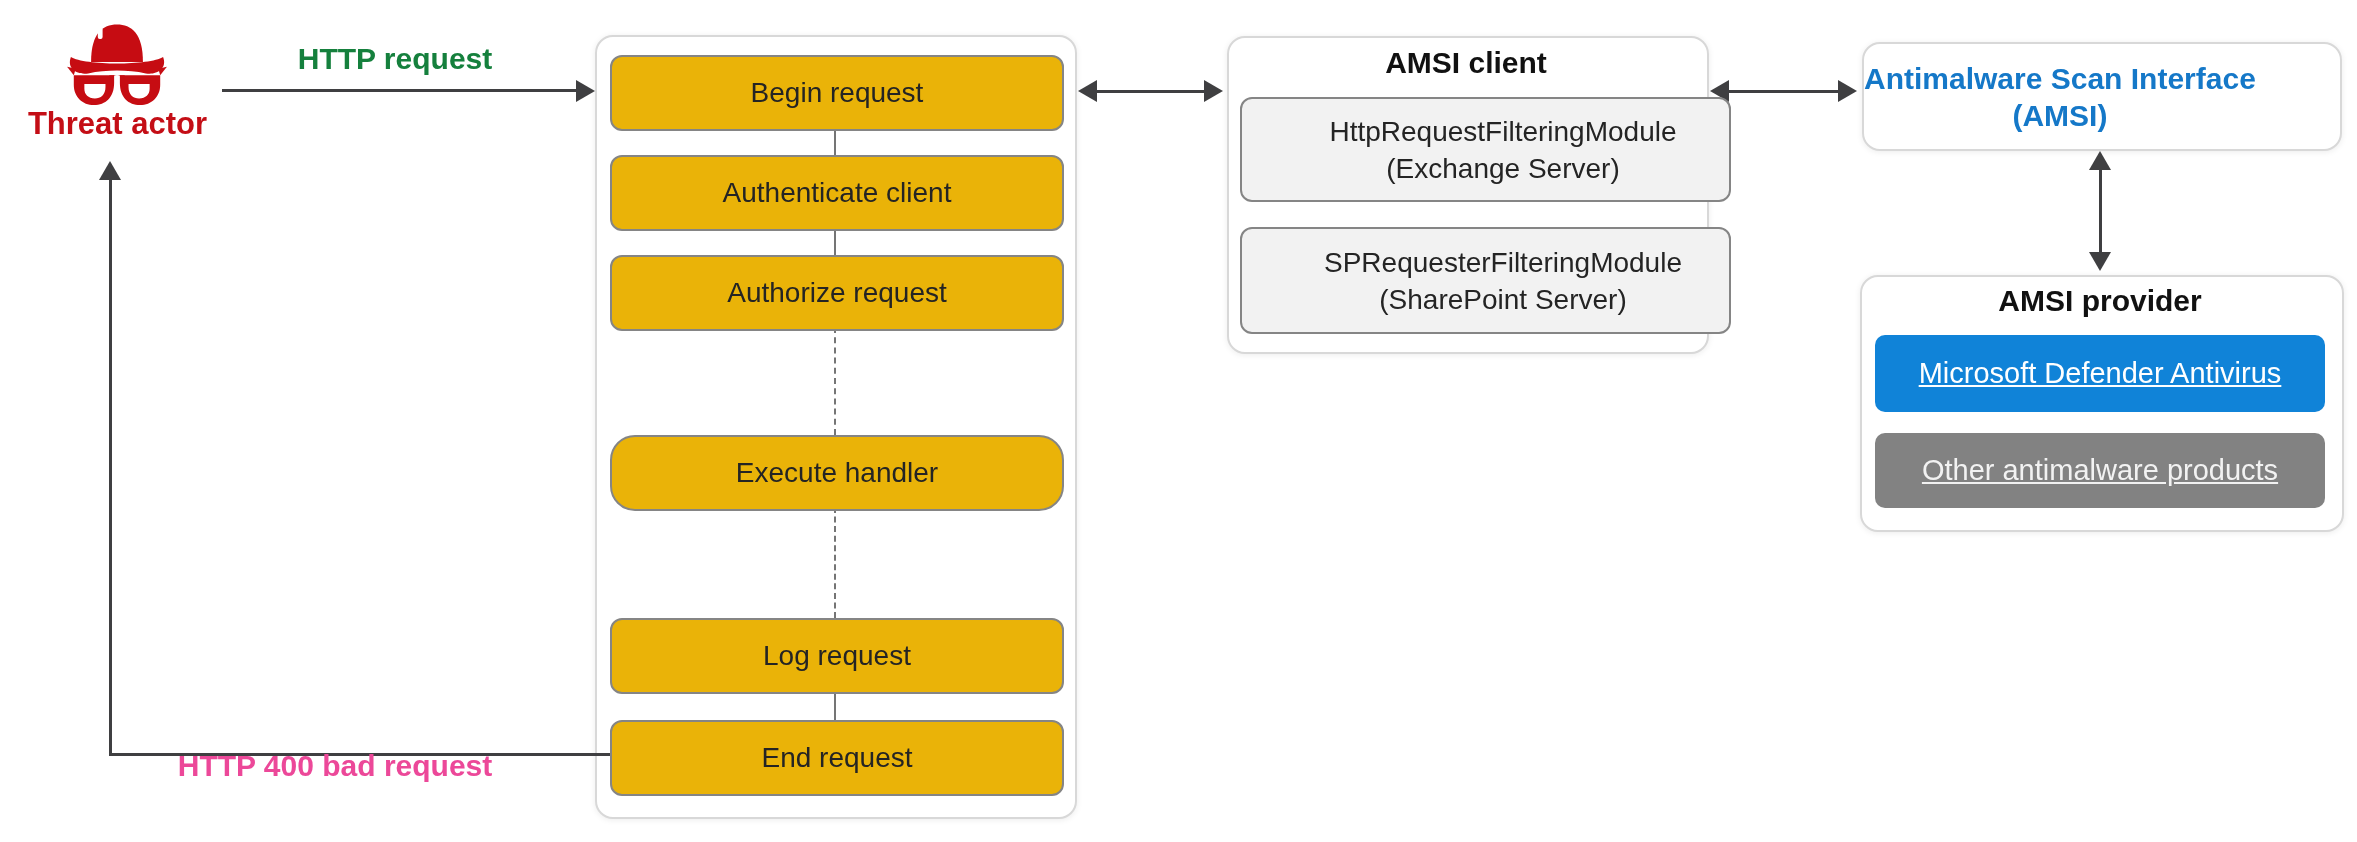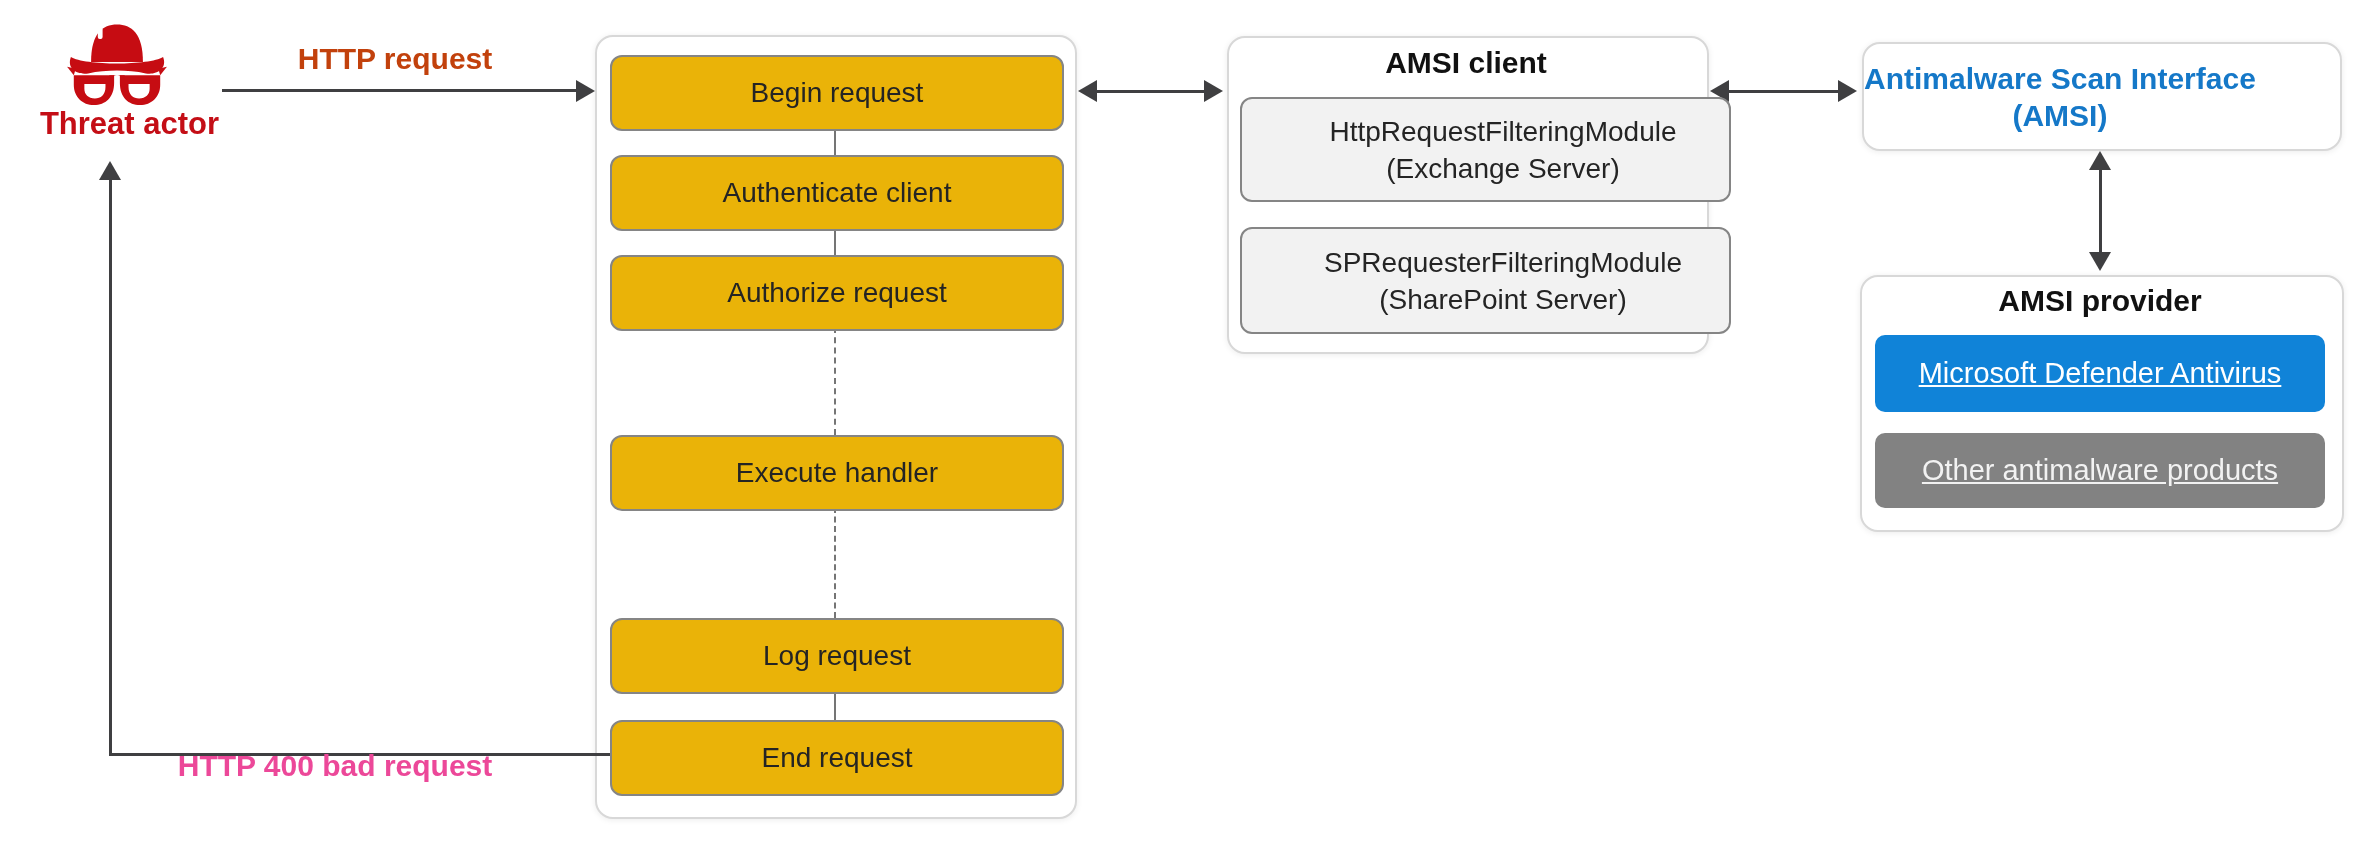--- a/index.html
+++ b/index.html
@@ -18,21 +18,21 @@
 
   .container-title{position:absolute;text-align:center;font-size:30px;font-weight:700;color:#111;z-index:6;}
   .amsi-client-title{left:1227px;top:46px;width:478px;}
   .amsi-provider-title{left:1860px;top:284px;width:480px;}
 
   
   .stage{position:absolute;left:610px;width:450px;height:72px;background:#eab308;
          border:2px solid #858585;border-radius:12px;display:flex;align-items:center;
          justify-content:center;font-size:28px;color:#242424;z-index:10;}
   .stage.s1{top:55px;} .stage.s2{top:155px;} .stage.s3{top:255px;}
-  .stage.s4{top:435px;} .stage.s5{top:618px;} .stage.s6{top:720px;}
+  .stage.s4{top:435px;border-radius:25px;} .stage.s5{top:618px;} .stage.s6{top:720px;}
 
   .module{position:absolute;left:1240px;width:452px;background:#f2f2f2;border:2px solid #858585;
           border-radius:12px;display:flex;align-items:center;justify-content:center;text-align:center;
           font-size:28px;line-height:37px;color:#242424;white-space:pre-line;z-index:10;padding-left:35px;}
   .module.m1{top:97px;height:101px;}
   .module.m2{top:227px;height:103px;}
 
   .amsi-interface-label{font-size:30px;font-weight:700;line-height:37px;text-align:center;
           color:#1578c8;white-space:pre-line;}
 
@@ -52,25 +52,25 @@
   .hline{position:absolute;height:3px;background:#3f3f41;z-index:5;}
   .vline{position:absolute;width:3px;background:#3f3f41;z-index:5;}
   .head{position:absolute;width:0;height:0;z-index:5;}
   .head.right{border-left:19px solid #3f3f41;border-top:11px solid transparent;border-bottom:11px solid transparent;}
   .head.left{border-right:19px solid #3f3f41;border-top:11px solid transparent;border-bottom:11px solid transparent;}
   .head.up{border-bottom:19px solid #3f3f41;border-left:11px solid transparent;border-right:11px solid transparent;}
   .head.down{border-top:19px solid #3f3f41;border-left:11px solid transparent;border-right:11px solid transparent;}
 
   
   .http-request-label{position:absolute;left:245px;top:42px;width:300px;text-align:center;
-        font-size:30px;font-weight:700;color:#c2410c;z-index:6;}
+        font-size:30px;font-weight:700;color:#15803d;z-index:6;}
   .http400-label{position:absolute;left:170px;top:749px;width:330px;text-align:center;
         font-size:30px;font-weight:700;color:#ec4899;z-index:6;}
   .threat-label{position:absolute;left:20px;top:106px;width:195px;text-align:center;
-        font-size:31px;font-weight:700;color:#c40e16;z-index:6;margin-left:12px;}
+        font-size:31px;font-weight:700;color:#c40e16;z-index:6;}
   .threat-icon{position:absolute;left:58px;top:12px;width:118px;height:96px;z-index:6;}
 </style>
 </head>
 <body>
 
 <div class="canvas">
 
   <svg class="threat-icon" viewBox="0 0 120 100" aria-hidden="true">
     <g fill="#c60c12">
       <path d="M33 52 C33 22 45 13 60 13 C75 13 87 22 87 52 Z"></path>

